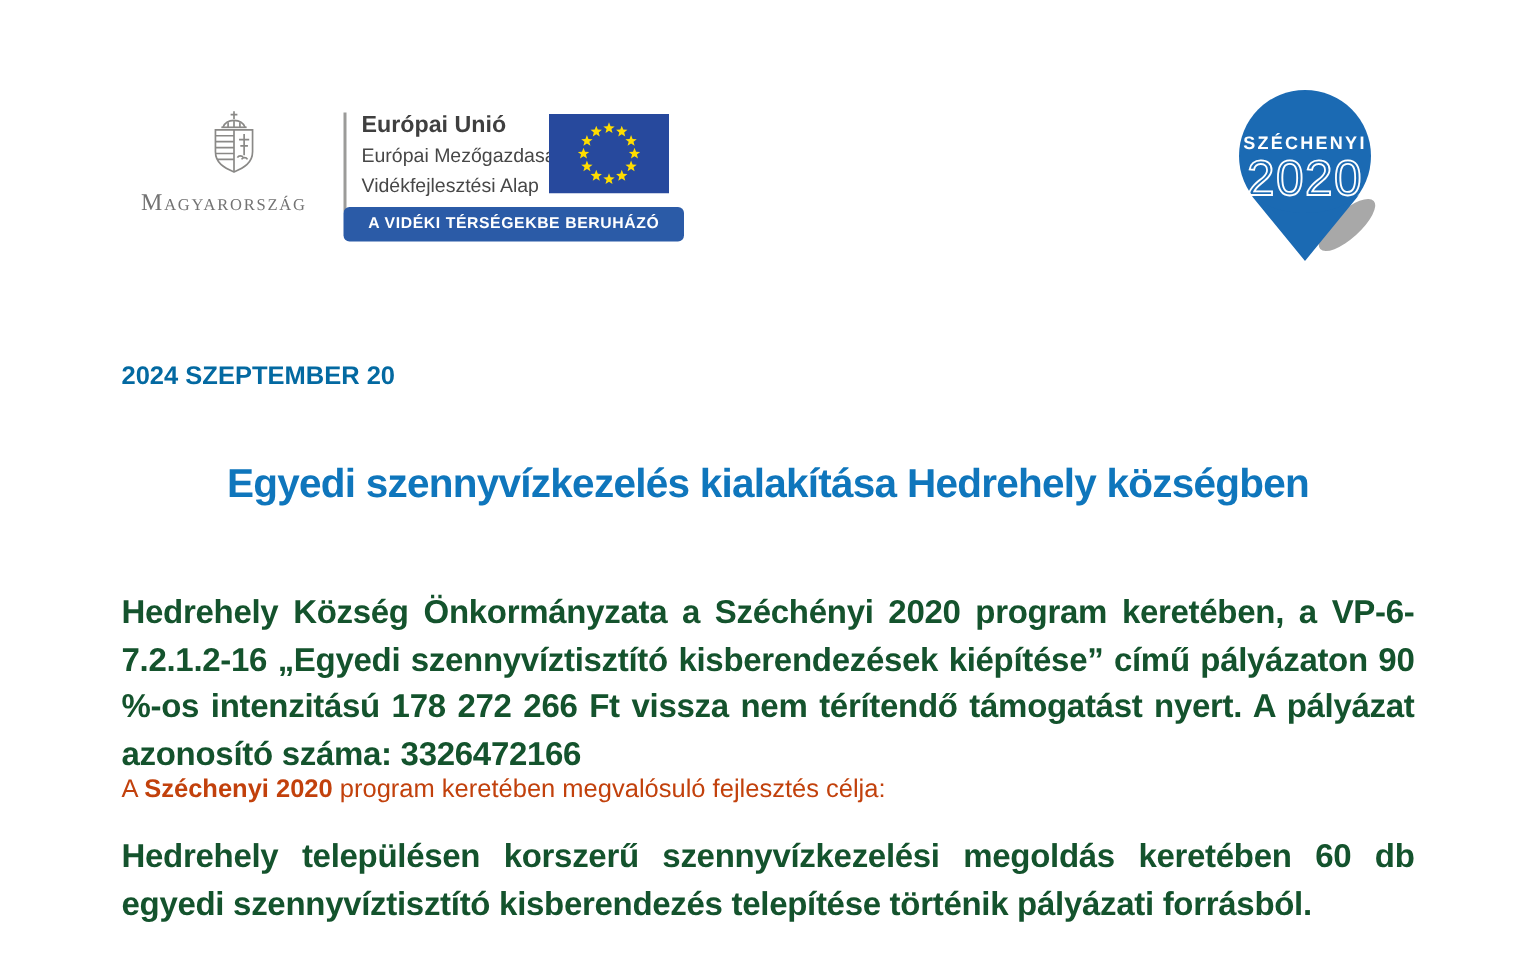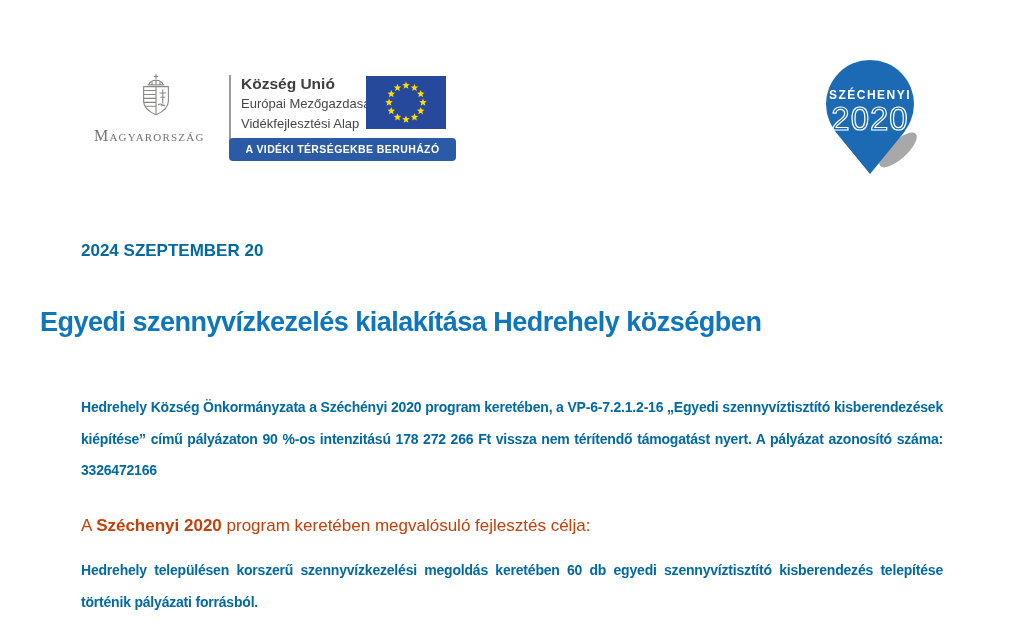--- a/index.html
+++ b/index.html
@@ -38,27 +38,28 @@
   }
   .pin-svg { position:absolute; left:812px; top:54px; width:130px; height:125px; }
 
   
   .doc-date {
     position:absolute; left:81px; top:241px; right:81px;
     font-size:17px; font-weight:bold; color:#0369a1;
   }
   .doc-title {
     position:absolute; left:40px; right:40px; top:307px;
+    text-align:center;
     font-size:27px; font-weight:bold; letter-spacing:-0.5px;
     color:#0f76bc;
   }
   .para { position:absolute; left:81px; right:81px; }
   .para-bold {
-    font-size:14px; font-weight:bold; letter-spacing:-0.2px;
-    line-height:31.5px; text-align:justify; color:#0369a1;
+    font-size:22px; font-weight:bold; letter-spacing:-0.2px;
+    line-height:31.5px; text-align:justify; color:#14532d;
   }
   .p1 { top:392px; }
   .para-regular { top:515px; font-size:17px; line-height:22px; color:#c2410c; }
   .p3 { top:555px; }
 </style>
 </head>
 <body>
 
 <div class="page">
 
@@ -72,21 +73,21 @@
     <path d="M10 30 h22 M10 37 h22 M10 44 h22 M10 51 h22 M12 58 h20"></path>
     <path d="M44 28 v25 M38 34.5 h12 M39.5 42 h9"></path>
     <path d="M36 56 a4 4 0 0 1 7 0 M41 58 a4 4 0 0 1 7 0"></path>
   </svg>
   <div class="gov-text">
     <div>Magyarország</div>
   </div>
 
   <div class="eu-divider"></div>
   <div class="eu-text">
-    <div class="eu-title">Község Unió</div>
+    <div class="eu-title">Európai Unió</div>
     <div class="eu-line">Európai Mezőgazdasági</div>
     <div class="eu-line">Vidékfejlesztési Alap</div>
   </div>
   <svg class="eu-flag-svg" viewBox="0 0 80 53">
     <defs>
       <polygon id="star" fill="#ffdd00" points="0,-4 1,-1.38 3.8,-1.24 1.62,0.53 2.35,3.24 0,1.7 -2.35,3.24 -1.62,0.53 -3.8,-1.24 -1,-1.38"></polygon>
     </defs>
     <rect width="80" height="53" fill="#27499d"></rect>
     <use href="#star" x="40" y="9.5"></use>
     <use href="#star" x="48.5" y="11.78"></use>

